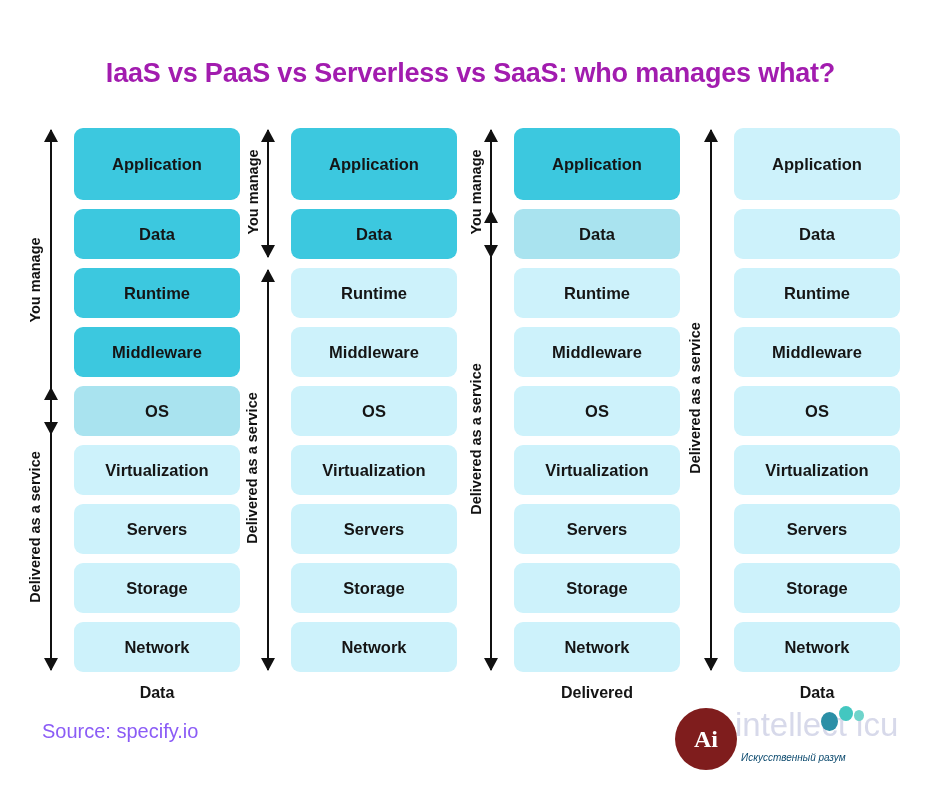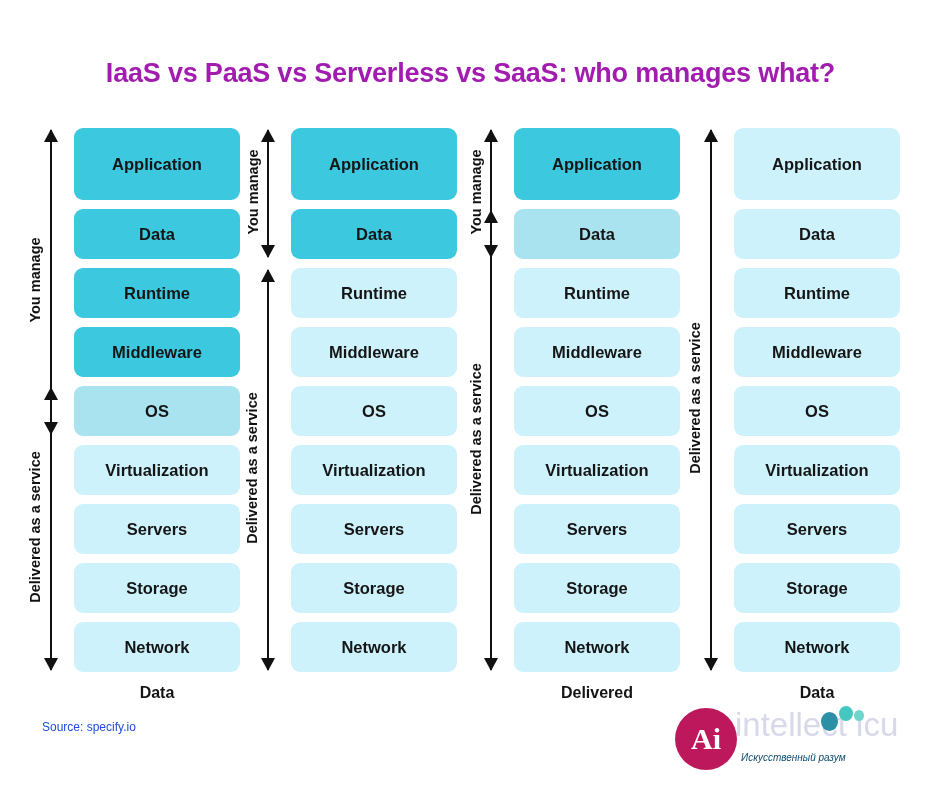--- a/index.html
+++ b/index.html
@@ -124,43 +124,43 @@
     transform-origin: 50% 50%;
     transform: rotate(-90deg);
     text-align: center;
   }
 
   
   #source-note {
     position: absolute;
     left: 42px;
     top: 720px;
-    font-size: 12px;
-    color: #1d4ed8;
+    font-size: 20px;
+    color: #8b5cf6;
   }
 
   #watermark {
     position: absolute;
     right: 0px;
     top: 694px;
     width: 272px;
     height: 92px;
   }
   #wm-circle {
     position: absolute;
     left: 6px;
     top: 14px;
     width: 62px;
     height: 62px;
     border-radius: 50%;
-    background: #be185d;
+    background: #7f1d1d;
     display: flex;
     align-items: center;
     justify-content: center;
-    font-size: 30px;
+    font-size: 24px;
     font-weight: bold;
     color: #ffffff;
     font-family: "Liberation Serif", serif;
   }
   #wm-text {
     position: absolute;
     left: 66px;
     top: 12px;
     font-size: 33px;
     color: #d7d9ea;

